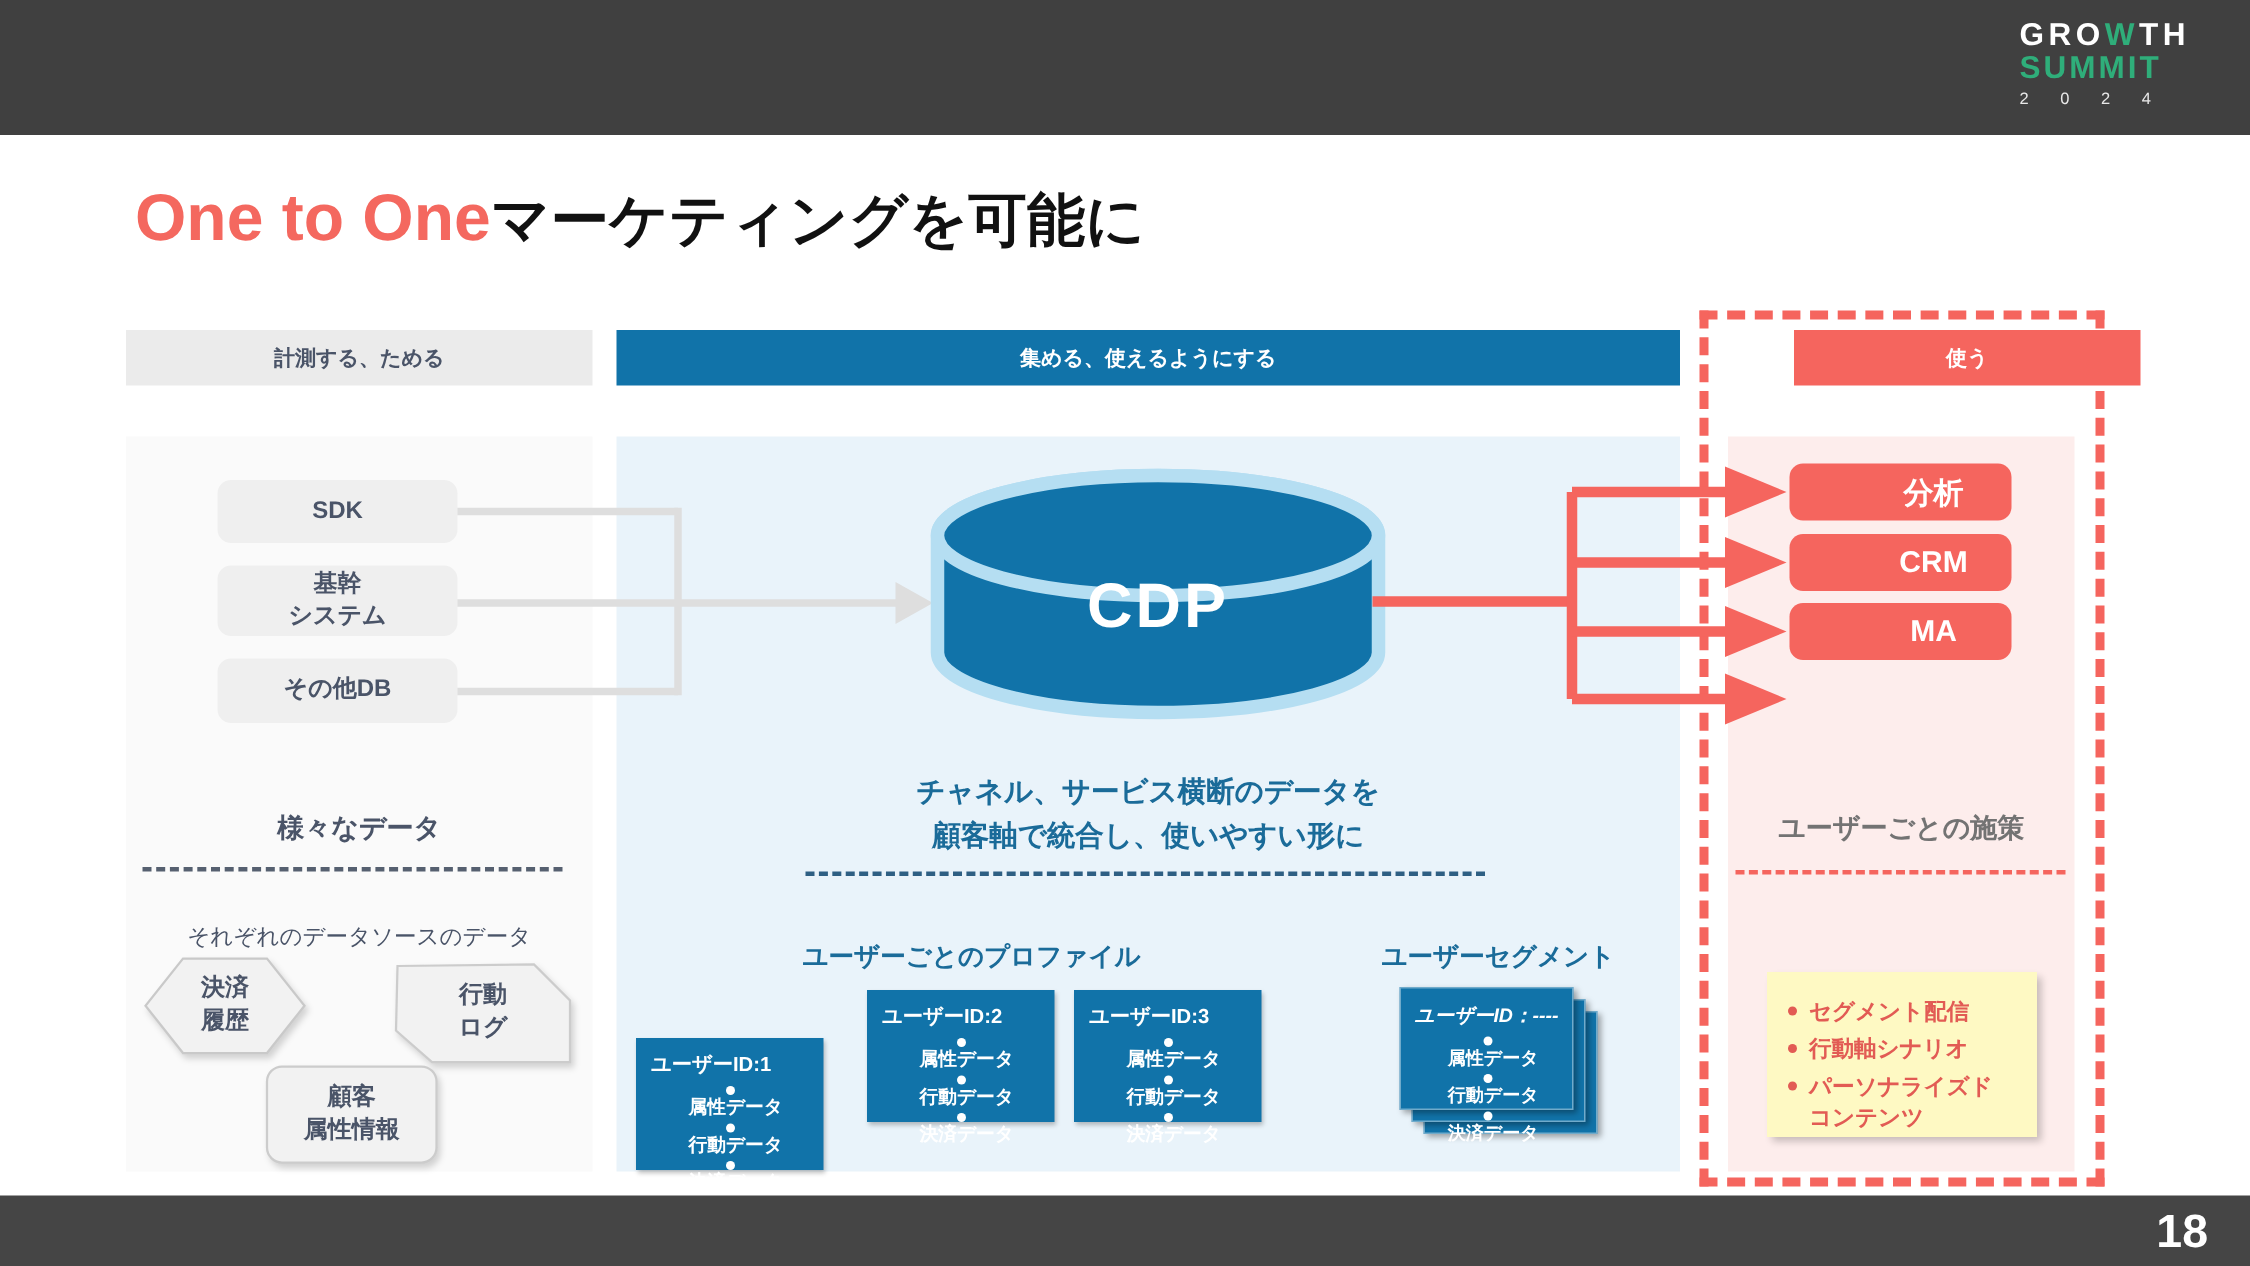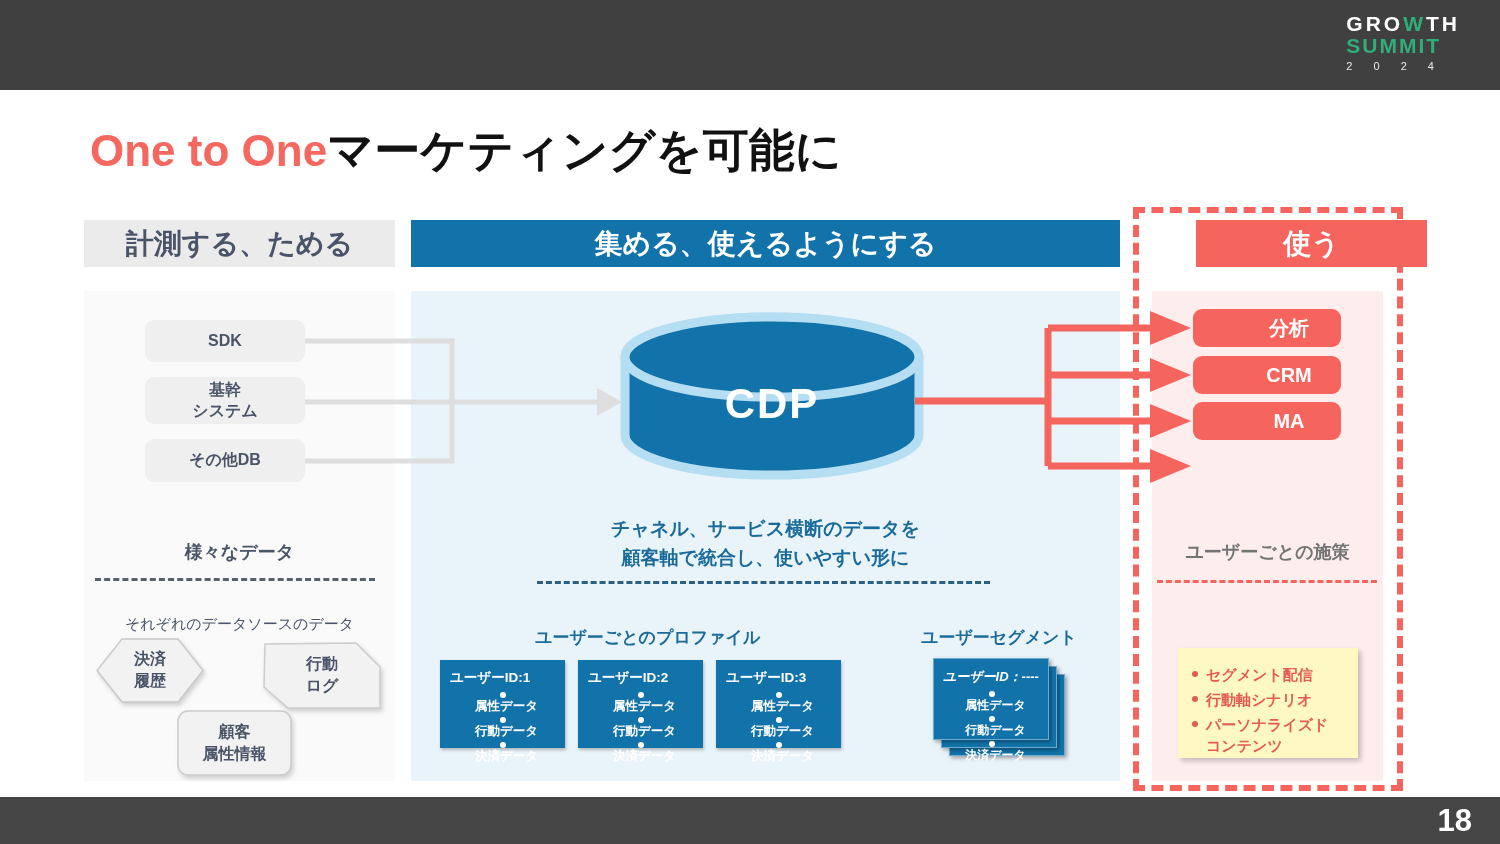--- a/index.html
+++ b/index.html
@@ -15,24 +15,24 @@
                 color:#ffffff;font-size:30px;font-weight:bold;letter-spacing:1px;}
   .logo{position:absolute;right:40px;top:13px;text-align:left;line-height:1.05;}
   .logo-l1{color:#ffffff;font-size:21px;font-weight:600;letter-spacing:3px;}
   .logo-l2{font-size:21px;font-weight:bold;letter-spacing:2px;}
   .logo-l3{color:#e8e8e8;font-size:11px;letter-spacing:9px;margin-top:4px;}
   .green{color:#2fae7a;}
 
   
   .heading{left:90px;top:120px;height:56px;display:flex;align-items:baseline;z-index:5;}
   .heading .accent{color:#f4685f;font-size:44px;font-weight:bold;letter-spacing:0px;}
-  .heading .rest{color:#111111;font-size:46px;font-weight:bold;}
-
-  
-  .col-header{top:220px;height:47px;font-size:28px;font-weight:bold;z-index:4;}
+  .heading .rest{color:#111111;font-size:39px;font-weight:bold;}
+
+  
+  .col-header{top:220px;height:37px;font-size:14px;font-weight:bold;z-index:4;}
   .col-header.gray{background:#ebebeb;color:#4a5468;}
   .col-header.blue{background:#1173a9;color:#ffffff;}
   .col-header.red{background:#f5655e;color:#ffffff;margin-left:44px;}
 
   
   .panel{top:291px;height:490px;z-index:1;}
   .panel.gray{background:#fafafa;}
   .panel.blue{background:#e9f3fa;}
   .panel.pink{background:#fdedec;}
 
@@ -162,21 +162,21 @@
   <div class="abs center pre shape-label" style="left:178px;top:718px;width:113px;height:50px;">顧客
 属性情報</div>
 
   <div class="abs center cdp-label">CDP</div>
   <div class="abs center pre mid-desc">チャネル、サービス横断のデータを
 顧客軸で統合し、使いやすい形に</div>
   <div class="abs dash-line blue" style="left:537px;top:581px;width:453px;"></div>
   <div class="abs mid-sub" style="left:535px;top:626px;">ユーザーごとのプロファイル</div>
   <div class="abs mid-sub" style="left:921px;top:626px;">ユーザーセグメント</div>
 
-  <div class="abs profile-box" style="left:440px;">
+  <div class="abs profile-box" style="left:424px;margin-top:32px;">
     <div class="pb-title">ユーザーID:1</div>
     <div class="pb-row">
         <span class="dot"></span>
         <span>属性データ</span>
       </div>
     <div class="pb-row">
         <span class="dot"></span>
         <span>行動データ</span>
       </div>
     <div class="pb-row">

